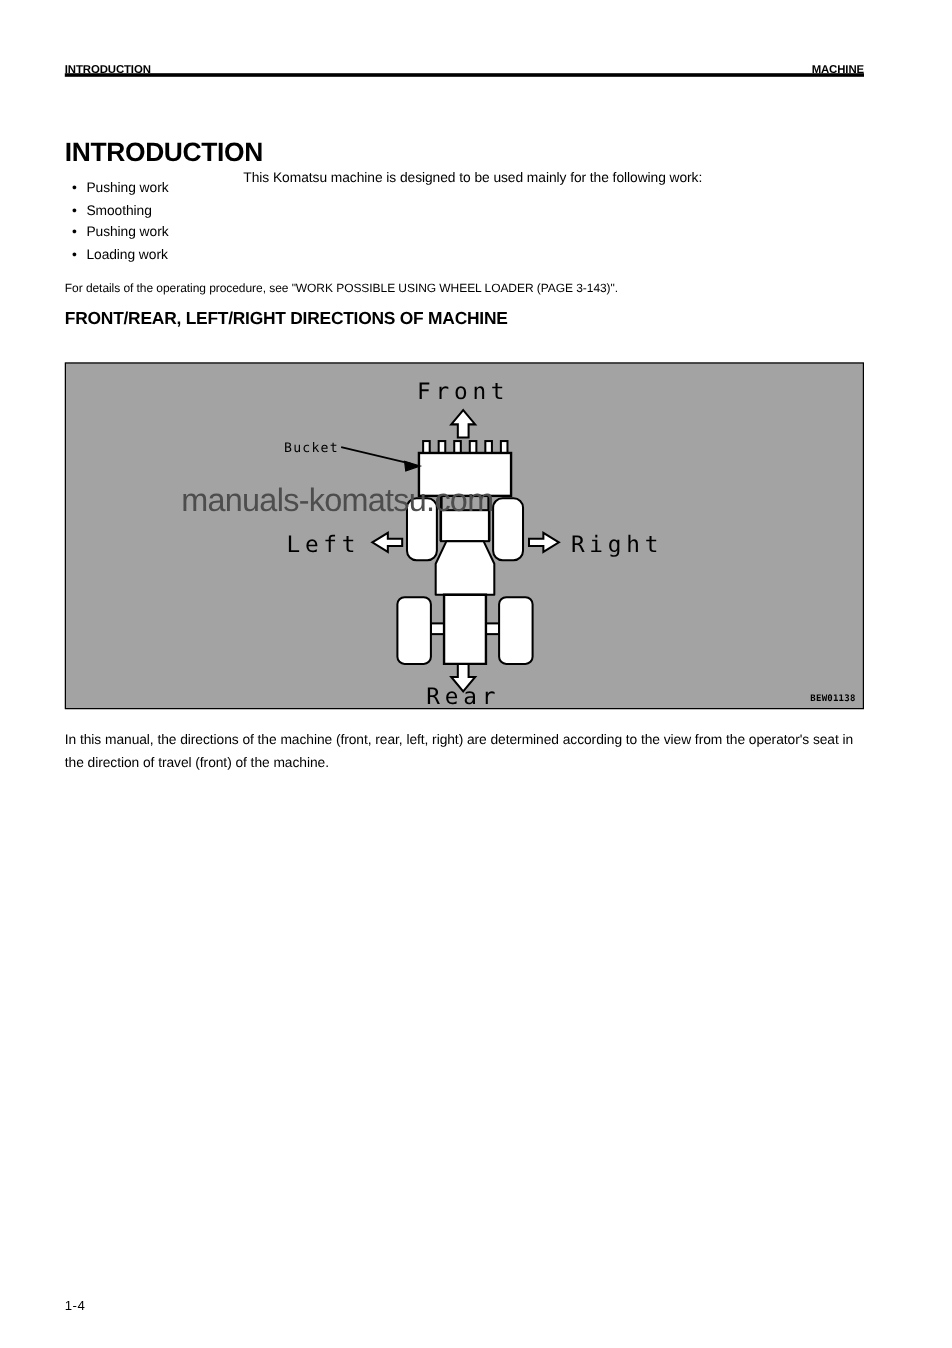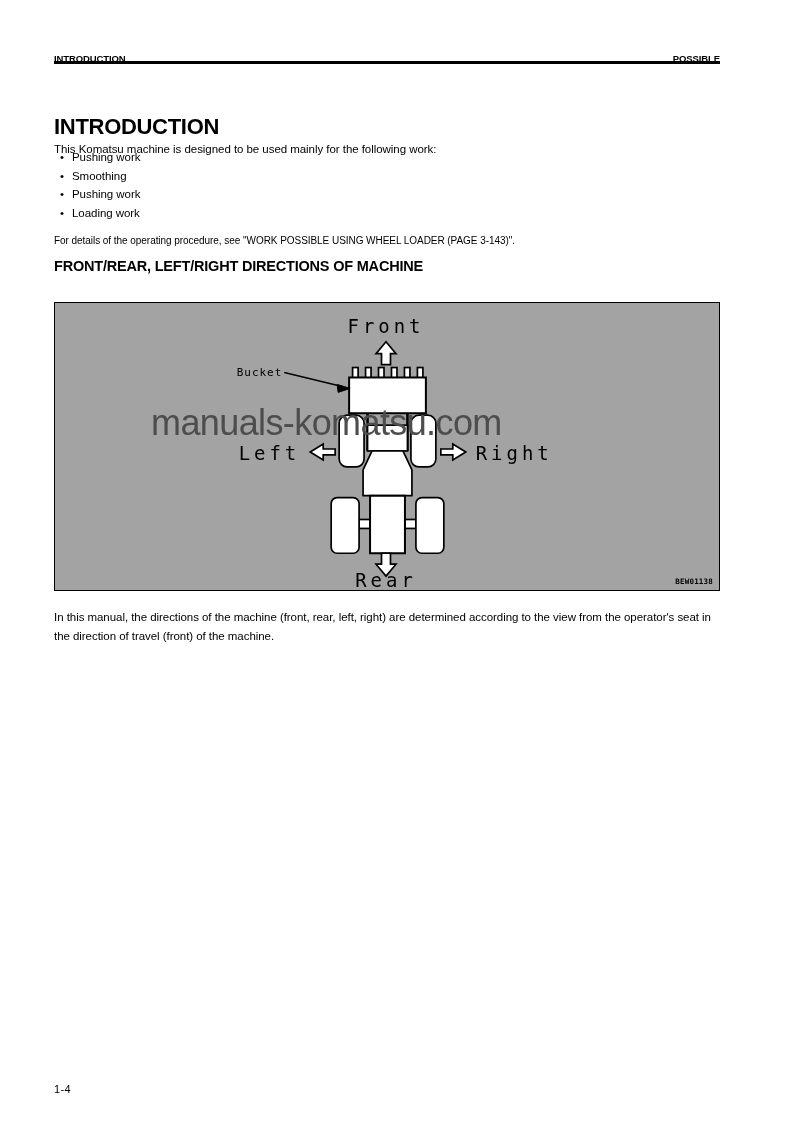--- a/index.html
+++ b/index.html
@@ -55,20 +55,21 @@
 
   
   #intro-lead {
     position: absolute;
     left: 54px;
     top: 130px;
     width: 680px;
     font-size: 11.5px;
     line-height: 15px;
     letter-spacing: -0.05px;
+    text-align: center;
   }
   #work-list {
     position: absolute;
     left: 54px;
     top: 148px;
     width: 400px;
     list-style: none;
     margin: 0;
     padding: 0;
   }
@@ -124,21 +125,21 @@
     left: 0;
     top: 0;
     width: 100%;
     height: 100%;
     display: block;
   }
   #figure-watermark {
     position: absolute;
     left: 96px;
     top: 99px;
-    font-size: 36px;
+    font-size: 27px;
     color: #4d4d4d;
     letter-spacing: -0.6px;
     white-space: nowrap;
     font-family: "Liberation Sans", sans-serif;
   }
   #figure-code {
     position: absolute;
     right: 6px;
     bottom: 4px;
     font-family: "DejaVu Sans Mono", monospace;
@@ -166,21 +167,21 @@
     top: 1083px;
     font-size: 11px;
     letter-spacing: 0.4px;
   }
 </style>
 </head>
 <body>
 
 <div id="page-header">
   <span class="hdr-text">INTRODUCTION</span>
-  <span class="hdr-text">POSSIBLE</span>
+  <span class="hdr-text">MACHINE</span>
 </div>
 <div id="header-rule"></div>
 
 <h1 id="main-title">INTRODUCTION</h1>
 
 <p id="intro-lead">This Komatsu machine is designed to be used mainly for the following work:</p>
 
 <ul id="work-list">
   <li>
     <span class="bullet">•</span>

